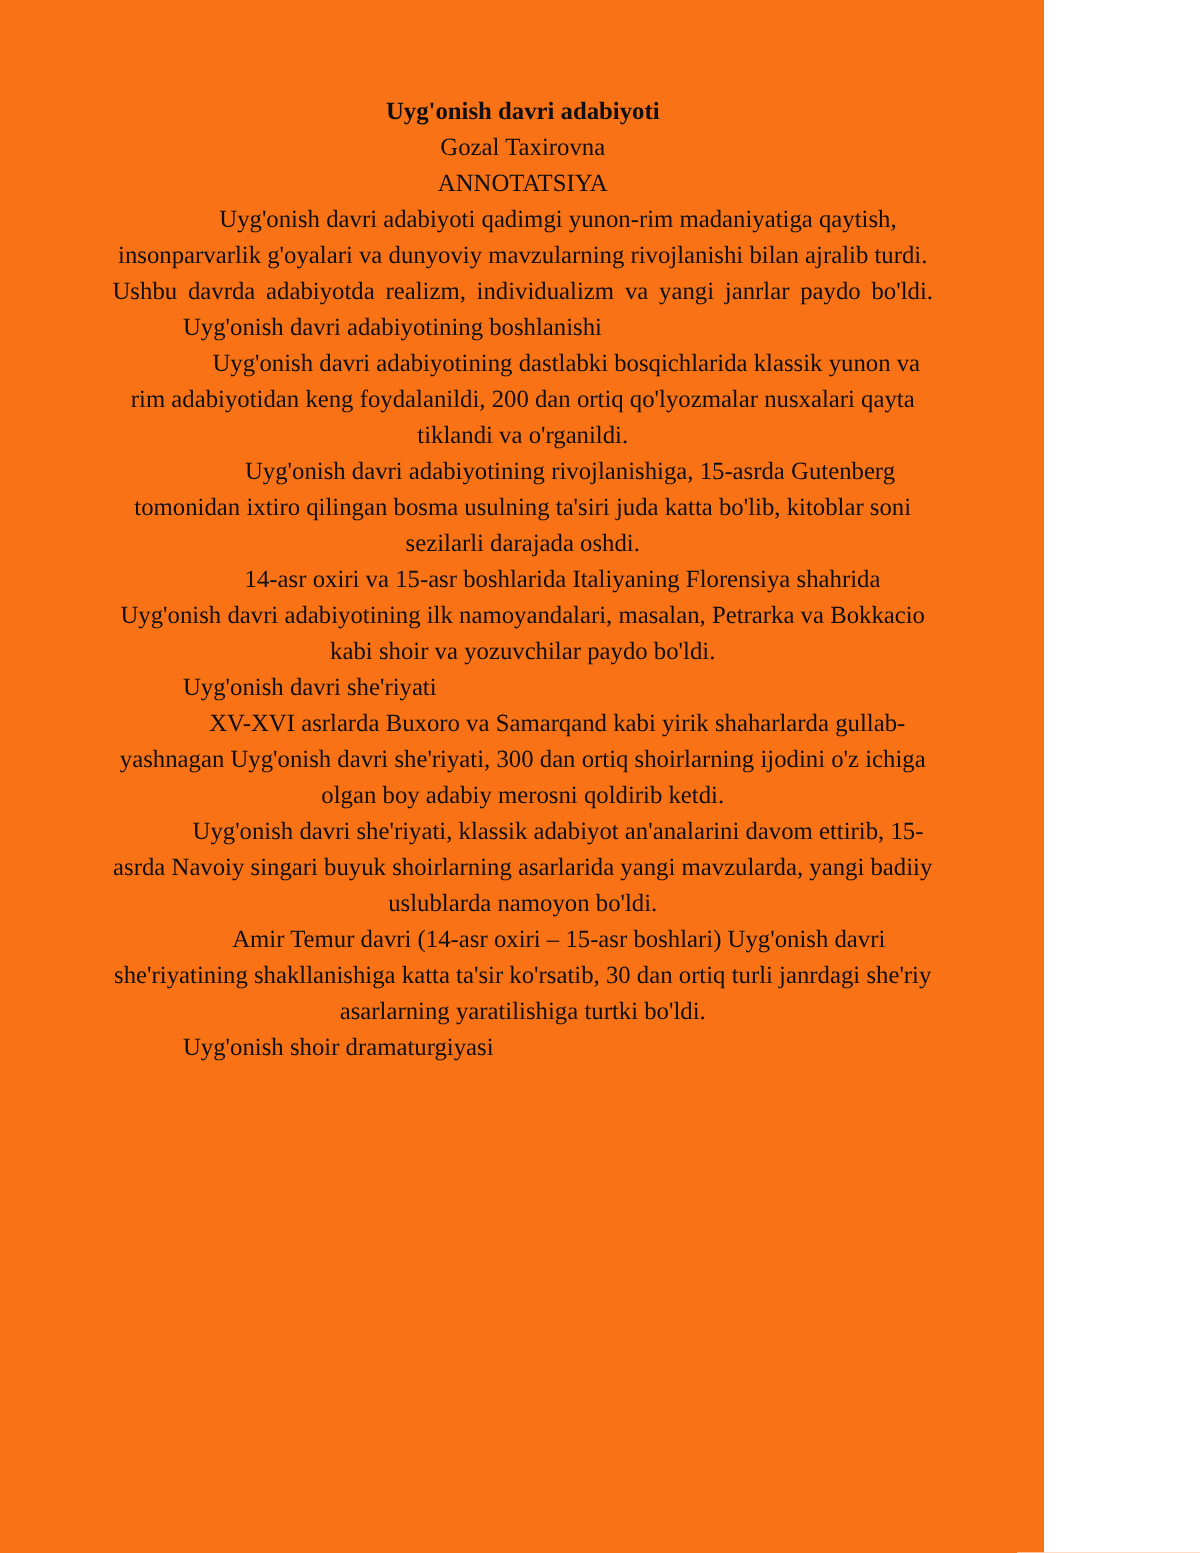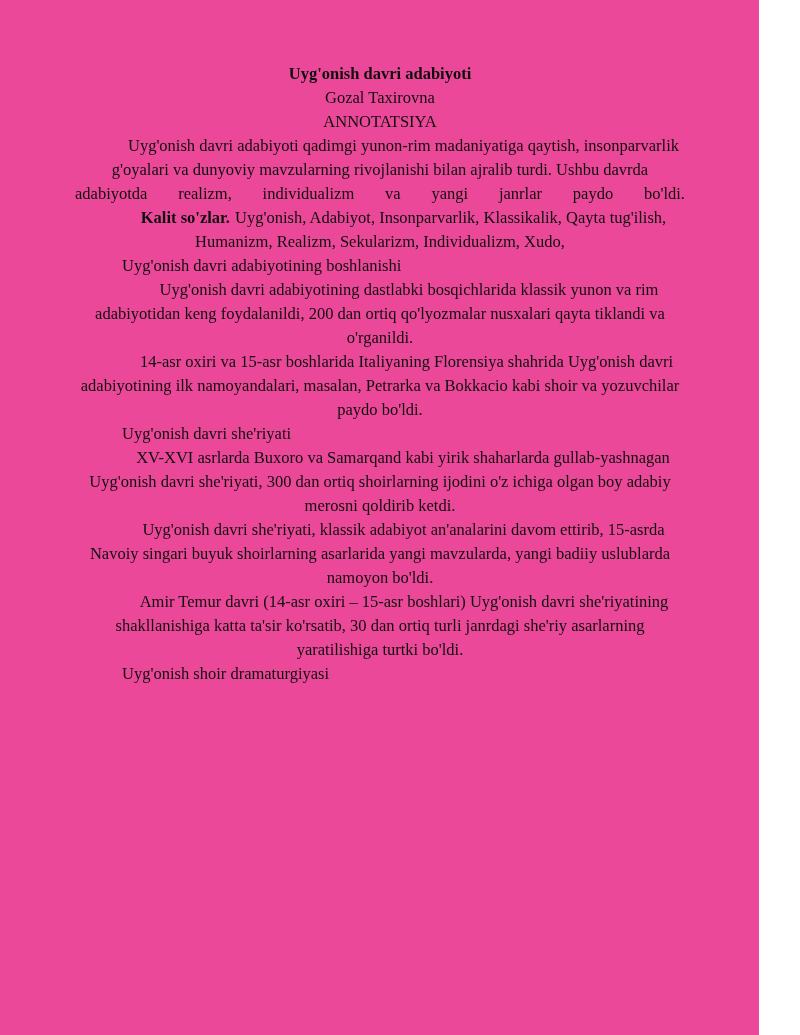--- a/index.html
+++ b/index.html
@@ -2,23 +2,23 @@
 <html><head>
 <meta charset="utf-8">
 <style>
   html, body {
     margin: 0;
     padding: 0;
     background: #ffffff;
   }
   .page {
     position: relative;
-    width: 759px;
+    width: 696px;
     height: 1035px;
-    background: #ec4899;
+    background: #f97316;
     overflow: hidden;
     box-sizing: border-box;
     padding: 62px 74px 0 75px;
     font-family: "Liberation Serif", "DejaVu Serif", serif;
     font-size: 16.5px;
     line-height: 24px;
     color: #0f0f0f;
   }
   .page h1, .page h2, .page p {
     margin: 0;
@@ -66,28 +66,26 @@
 <div class="page">
 
   <h1 class="doc-title">Uyg'onish davri adabiyoti</h1>
 
   <p class="center author">Gozal Taxirovna</p>
 
   <p class="center abs-head">ANNOTATSIYA</p>
 
   <p class="body-par abstract">Uyg'onish davri adabiyoti qadimgi yunon-rim madaniyatiga qaytish, insonparvarlik g'oyalari va dunyoviy mavzularning rivojlanishi bilan ajralib turdi.  Ushbu davrda adabiyotda realizm, individualizm va yangi janrlar paydo bo'ldi.</p>
 
-  <p class="body-par keywords">
-    <b>Kalit so'zlar.</b><span>Uyg'onish,  Adabiyot,  Insonparvarlik, Klassikalik,  Qayta tug'ilish, Humanizm,  Realizm,  Sekularizm,  Individualizm,  Xudo,</span>
-  </p>
 
   <h2 class="sec-head h-boshlanishi">Uyg'onish davri adabiyotining boshlanishi</h2>
 
   <p class="body-par p-dastlabki">Uyg'onish davri adabiyotining dastlabki bosqichlarida klassik yunon va rim adabiyotidan keng foydalanildi, 200 dan ortiq qo'lyozmalar nusxalari qayta tiklandi va o'rganildi.</p>
 
+  <p class="body-par p-gutenberg">Uyg'onish davri adabiyotining rivojlanishiga, 15-asrda Gutenberg tomonidan ixtiro qilingan bosma usulning ta'siri juda katta bo'lib, kitoblar soni sezilarli darajada oshdi.</p>
 
   <p class="body-par p-14asr">14-asr oxiri va 15-asr boshlarida Italiyaning Florensiya shahrida Uyg'onish davri adabiyotining ilk namoyandalari, masalan, Petrarka va Bokkacio kabi shoir va yozuvchilar paydo bo'ldi.</p>
 
   <h2 class="sec-head h-sheriyati">Uyg'onish davri she'riyati</h2>
 
   <p class="body-par p-xvxvi">XV-XVI asrlarda Buxoro va Samarqand kabi yirik shaharlarda gullab-yashnagan Uyg'onish davri she'riyati, 300 dan ortiq shoirlarning ijodini o'z ichiga olgan boy adabiy merosni qoldirib ketdi.</p>
 
   <p class="body-par p-klassik">Uyg'onish davri she'riyati,  klassik adabiyot an'analarini davom ettirib, 15-asrda Navoiy singari buyuk shoirlarning asarlarida yangi mavzularda, yangi badiiy uslublarda namoyon bo'ldi.</p>
 
   <p class="body-par p-amir">Amir Temur davri (14-asr oxiri – 15-asr boshlari)  Uyg'onish davri she'riyatining shakllanishiga  katta ta'sir ko'rsatib,  30 dan ortiq  turli janrdagi she'riy asarlarning yaratilishiga turtki bo'ldi.</p>

